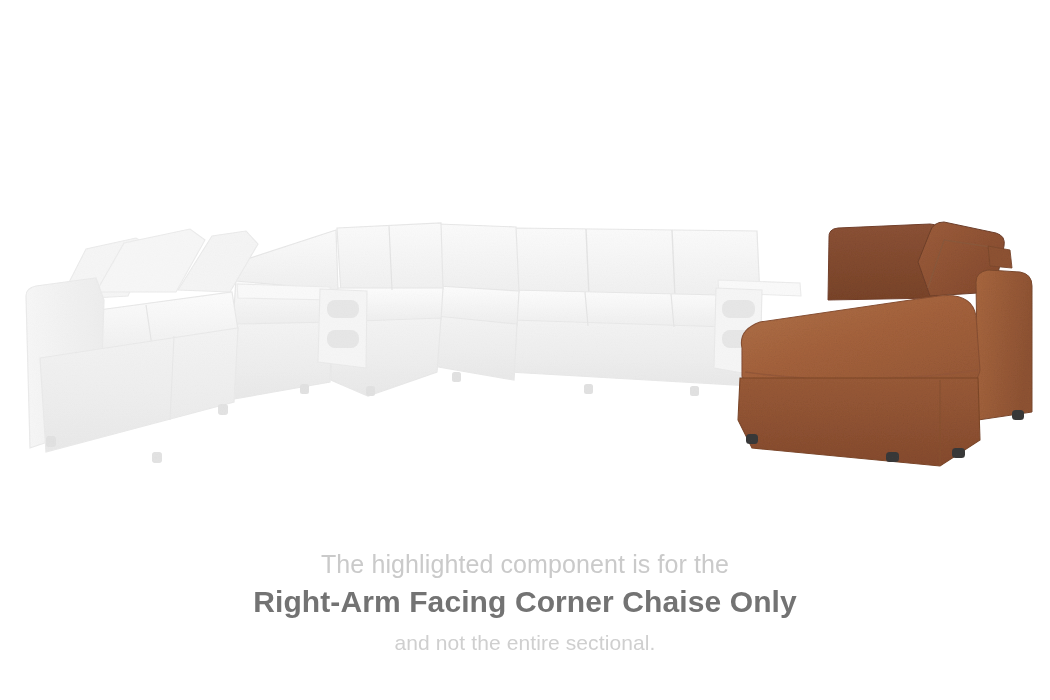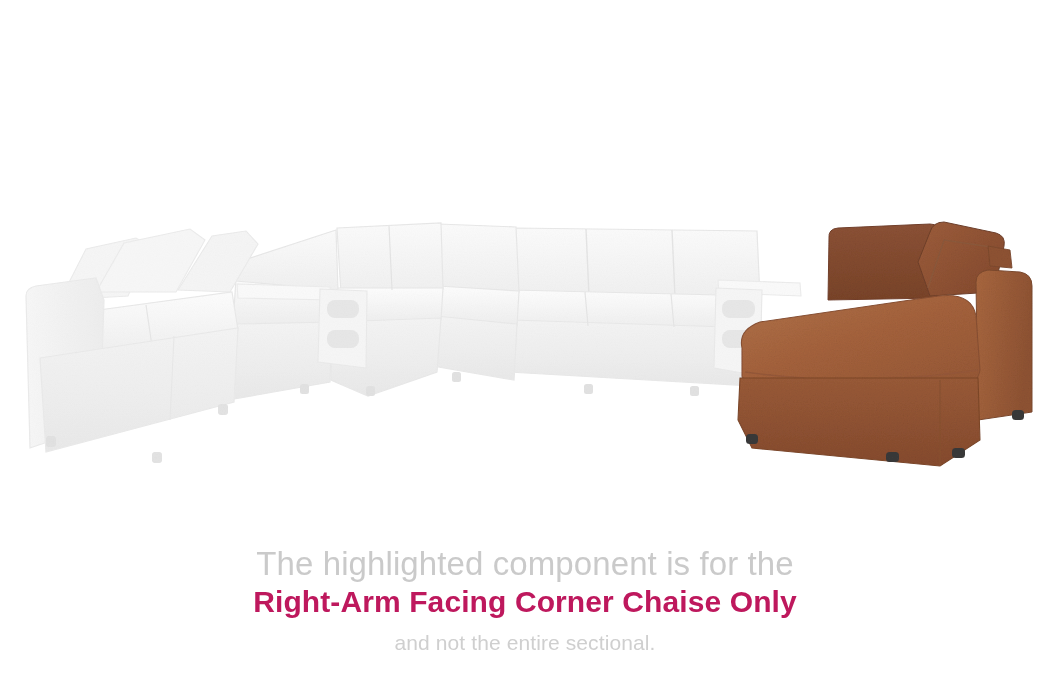--- a/index.html
+++ b/index.html
@@ -26,32 +26,32 @@
     height: 530px;
   }
   #caption-block {
     position: absolute;
     left: 0;
     top: 548px;
     width: 1050px;
     text-align: center;
   }
   .caption-line-1 {
-    font-size: 33px;
+    font-size: 25px;
     font-weight: 400;
     color: #cacaca;
     letter-spacing: 0.1px;
     line-height: 32px;
     margin: 0;
     white-space: nowrap;
   }
   .caption-line-2 {
     font-size: 30px;
     font-weight: 700;
-    color: #be185d;
+    color: #737373;
     letter-spacing: 0.1px;
     line-height: 38px;
     margin: 3px 0 8px 0;
     white-space: nowrap;
   }
   .caption-line-3 {
     font-size: 21px;
     font-weight: 400;
     color: #cfcfcf;
     letter-spacing: 0.1px;

